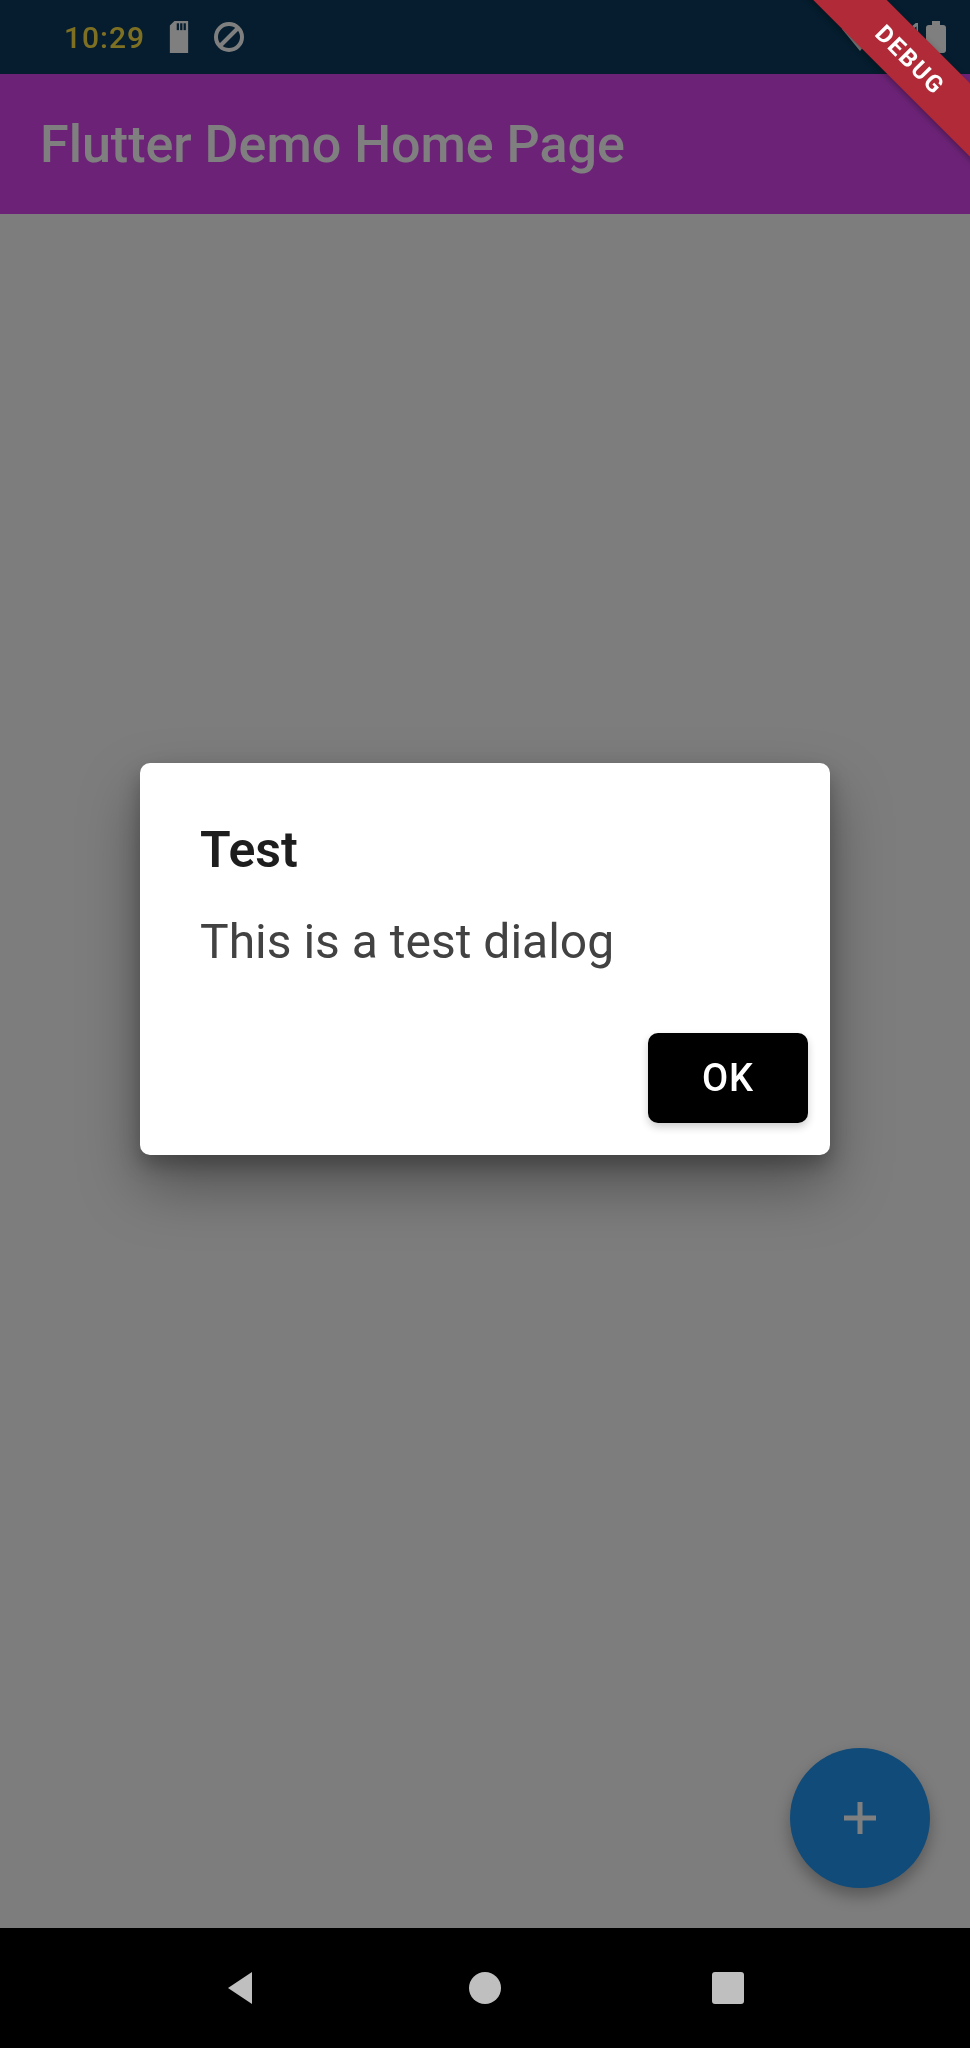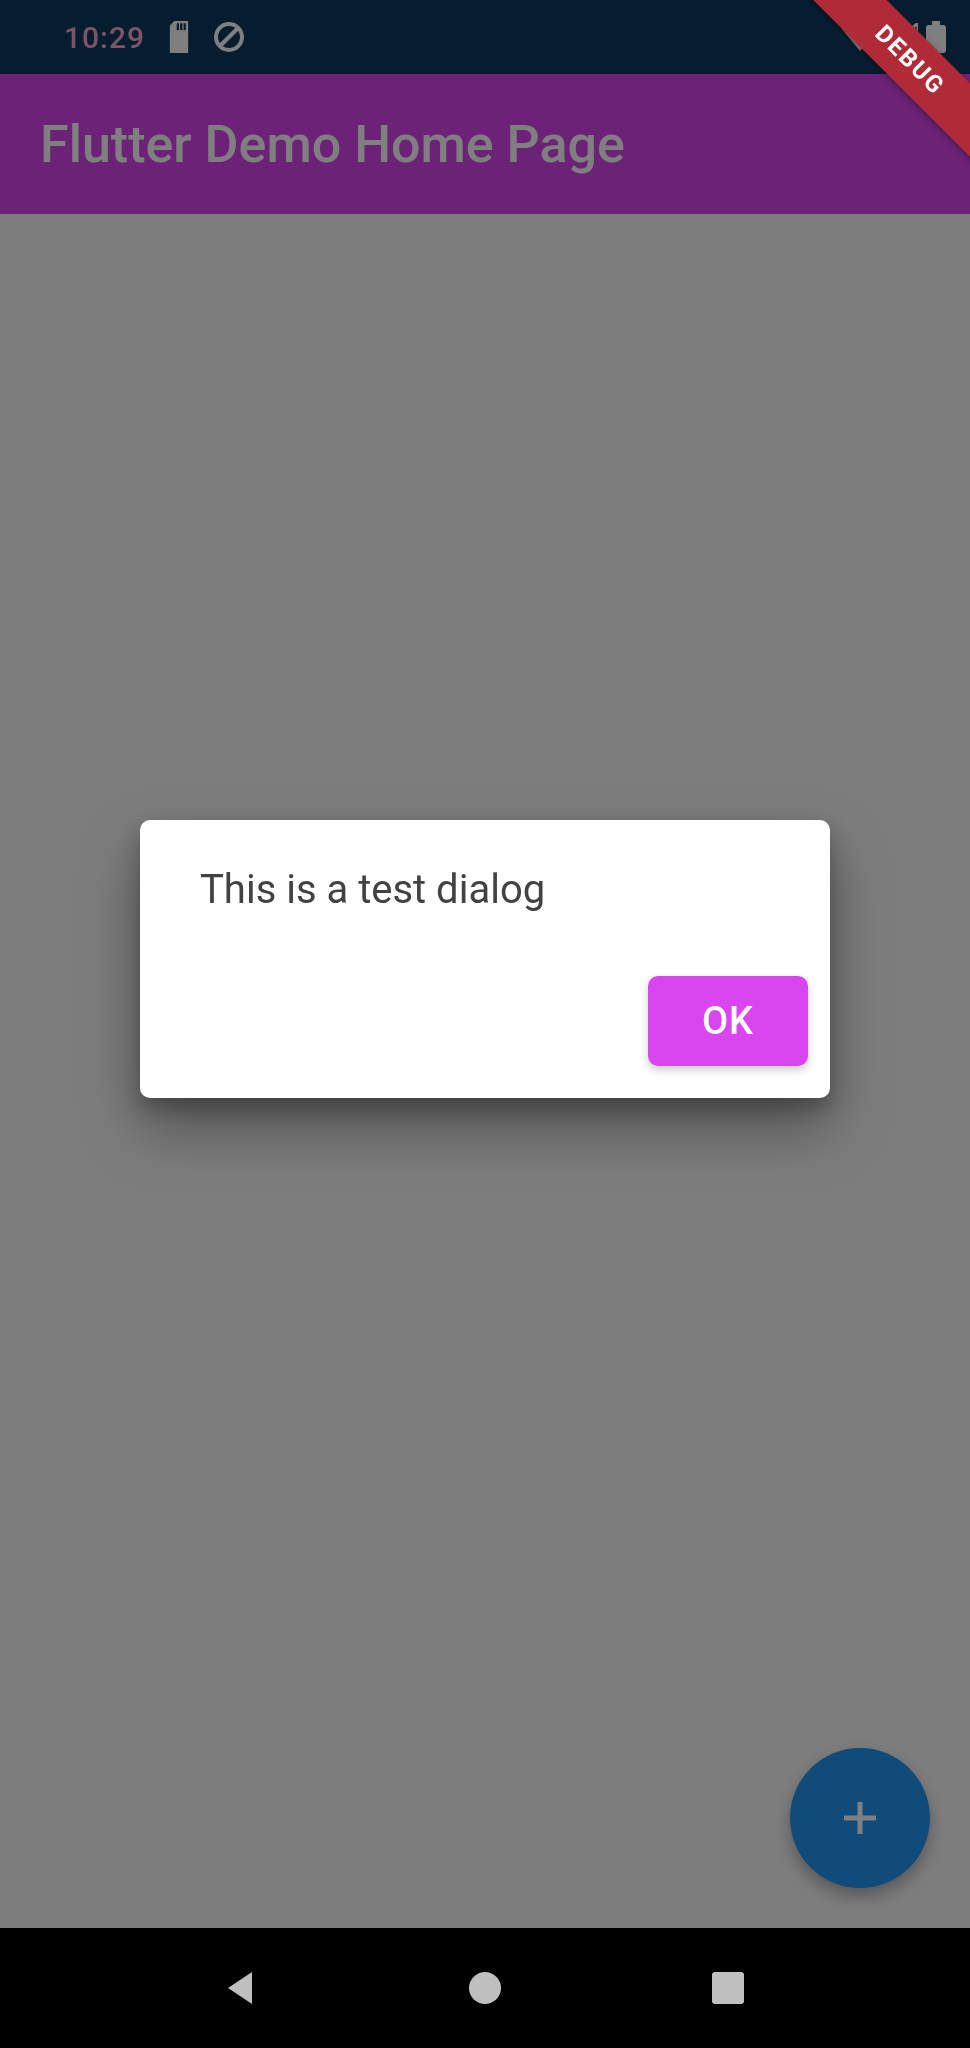--- a/index.html
+++ b/index.html
@@ -30,21 +30,21 @@
       overflow: hidden;
     }
     
     .status-bar {
       height: 74px;
       background: #0a3a5c;
       display: flex;
       align-items: center;
       justify-content: space-between;
       padding: 0 24px;
-      color: #f9a8d4;
+      color: #fde047;
       font-size: 30px;
     }
     .status-left {
       display: flex;
       align-items: center;
       gap: 20px;
     }
     .status-right {
       display: flex;
       align-items: center;
@@ -101,32 +101,32 @@
       padding: 40px 0 22px 0;
       margin-top: -10px;
     }
     .dialog-title {
       font-size: 50px;
       font-weight: 600;
       color: #1d1d1d;
       padding: 18px 60px 28px 60px;
     }
     .dialog-content {
-      font-size: 40px;
+      font-size: 48px;
       color: #424242;
       padding: 4px 24px 60px 60px;
       line-height: 1.3;
     }
     .dialog-actions {
       display: flex;
       justify-content: flex-end;
       padding: 0 22px 10px 22px;
     }
     .ok-button {
-      background: #d946ef;
+      background: #000000;
       color: #ffffff;
       border: none;
       border-radius: 10px;
       min-width: 160px;
       height: 90px;
       font-size: 38px;
       font-weight: 500;
       cursor: pointer;
       box-shadow: 0 4px 8px rgba(0,0,0,0.2);
       letter-spacing: 1px;
@@ -251,20 +251,21 @@
           </svg>
       </div>
     </div>
 
     <div class="debug-banner">
       <span class="debug-banner-text">DEBUG</span>
     </div>
 
     <div class="scrim">
       <div class="dialog">
+        <div class="dialog-title">Test</div>
         <div class="dialog-content">This is a test dialog</div>
         <div class="dialog-actions">
           <button class="ok-button">OK</button>
         </div>
       </div>
     </div>
 
   </div>
 
   <div class="nav-bar">

